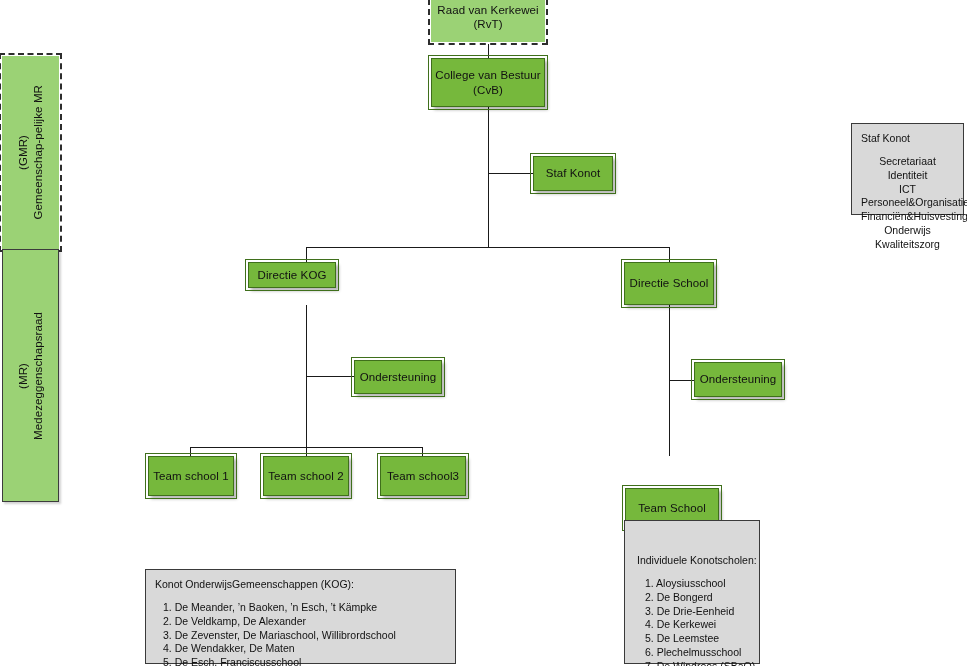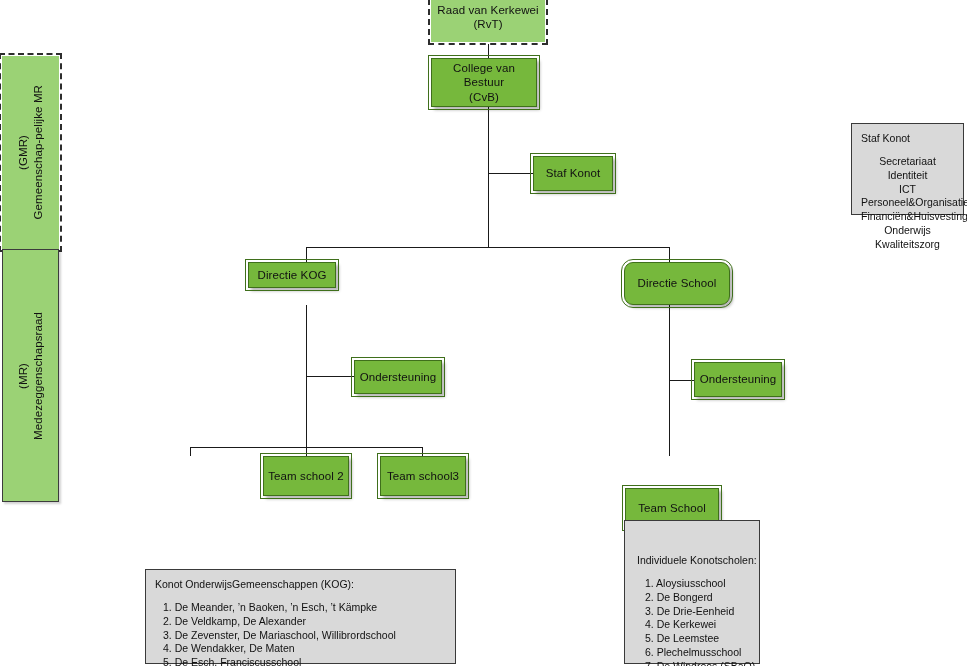--- a/index.html
+++ b/index.html
@@ -125,45 +125,48 @@
   <div class="ln ln-v" style="left:306px; top:447px; height:9px;"></div>
   <div class="ln ln-v" style="left:422px; top:447px; height:9px;"></div>
 
   <div class="ln ln-v" style="left:669px; top:305px; height:151px;"></div>
   <div class="ln ln-h" style="left:669px; top:380px; width:25px;"></div>
 
   <div class="node box-green-light" style="left:431px; top:-8px; width:114px; height:50px;">
     <span>Raad van Kerkewei (RvT)</span>
   </div>
 
-  <div class="node box-green" style="left:431px; top:58px; width:106px; height:49px; flex-direction:column;">
+  <div class="node box-green" style="left:431px; top:58px; width:114px; height:49px; flex-direction:column;">
     <span>College van Bestuur</span>
     <span>(CvB)</span>
   </div>
 
   <div class="node box-green" style="left:533px; top:156px; width:80px; height:35px;">
     <span>Staf Konot</span>
   </div>
 
   <div class="node box-green" style="left:248px; top:262px; width:88px; height:26px;">
     <span>Directie KOG</span>
   </div>
 
-  <div class="node box-green" style="left:624px; top:262px; width:106px; height:43px;border-radius:9px;">
+  <div class="node box-green" style="left:624px; top:262px; width:90px; height:43px;">
     <span>Directie School</span>
   </div>
 
   <div class="node box-green" style="left:354px; top:360px; width:88px; height:34px;">
     <span>Ondersteuning</span>
   </div>
 
   <div class="node box-green" style="left:694px; top:362px; width:88px; height:35px;">
     <span>Ondersteuning</span>
   </div>
 
+  <div class="node box-green" style="left:148px; top:456px; width:86px; height:40px;">
+    <span>Team school 1</span>
+  </div>
 
   <div class="node box-green" style="left:263px; top:456px; width:86px; height:40px;">
     <span>Team school 2</span>
   </div>
 
   <div class="node box-green" style="left:380px; top:456px; width:86px; height:40px;">
     <span>Team school3</span>
   </div>
 
   <div class="node box-green" style="left:625px; top:456px; width:94px; height:40px;margin-top:32px;">

